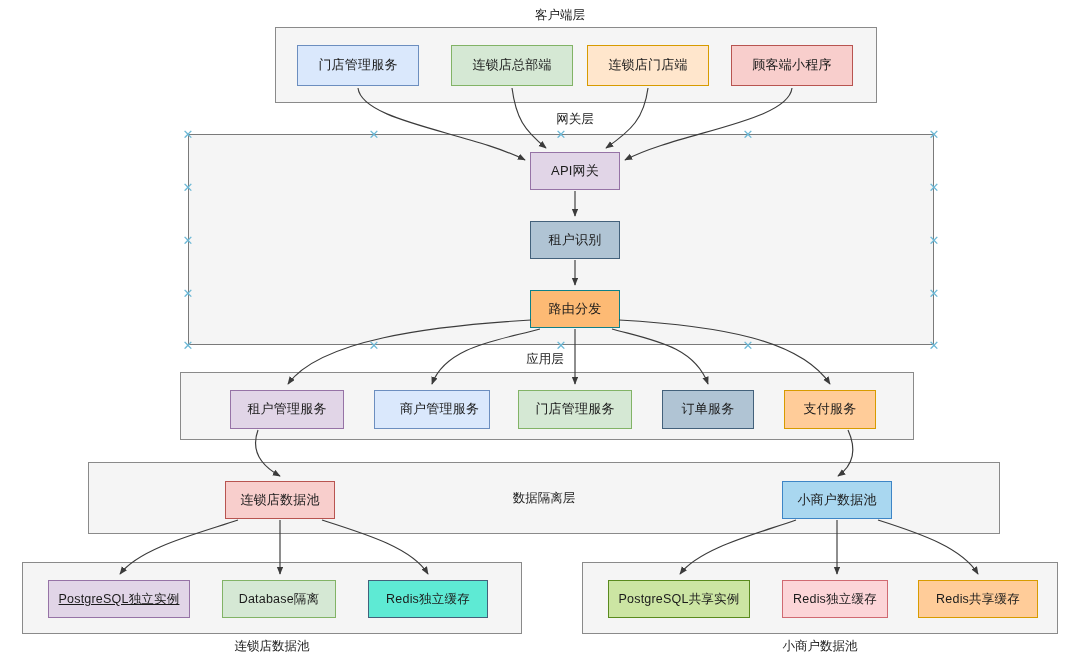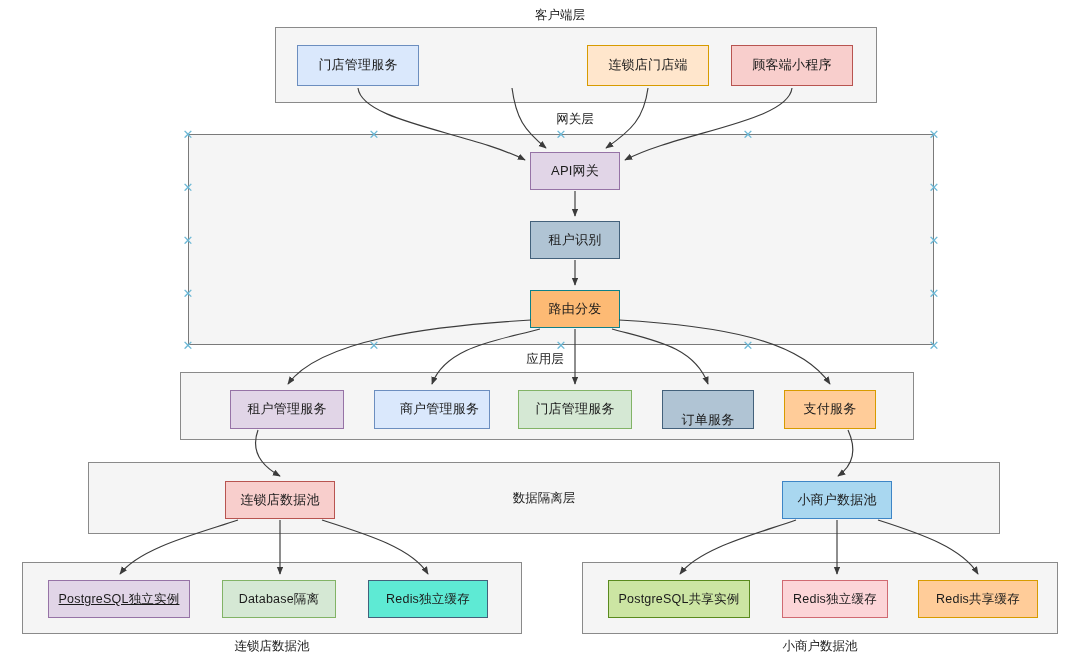--- a/index.html
+++ b/index.html
@@ -68,20 +68,23 @@
 
 <div id="canvas">
 
   <div class="group-label" style="left:470px;top:8px;width:180px;">客户端层</div>
 
   <div class="group" style="left:275px;top:27px;width:602px;height:76px;"></div>
 
   <div class="node" style="left:297px;top:45px;width:122px;height:41px;background:#dae8fc;border-color:#6c8ebf;">
     <span>门店管理服务</span>
   </div>
+  <div class="node" style="left:451px;top:45px;width:122px;height:41px;background:#d5e8d4;border-color:#82b366;">
+    <span>连锁店总部端</span>
+  </div>
   <div class="node" style="left:587px;top:45px;width:122px;height:41px;background:#ffe6cc;border-color:#d79b00;">
     <span>连锁店门店端</span>
   </div>
   <div class="node" style="left:731px;top:45px;width:122px;height:41px;background:#f8cecc;border-color:#b85450;">
     <span>顾客端小程序</span>
   </div>
 
   <div class="group-label" style="left:485px;top:112px;width:180px;">网关层</div>
 
   <div class="group selected" style="left:188px;top:134px;width:746px;height:211px;"></div>
@@ -102,21 +105,21 @@
 
   <div class="node" style="left:230px;top:390px;width:114px;height:39px;background:#e1d5e7;border-color:#9673a6;">
     <span>租户管理服务</span>
   </div>
   <div class="node" style="left:374px;top:390px;width:116px;height:39px;background:#dae8fc;border-color:#6c8ebf;padding-left:15px;">
     <span>商户管理服务</span>
   </div>
   <div class="node" style="left:518px;top:390px;width:114px;height:39px;background:#d5e8d4;border-color:#82b366;">
     <span>门店管理服务</span>
   </div>
-  <div class="node" style="left:662px;top:390px;width:92px;height:39px;background:#b0c4d4;border-color:#43617b;align-items:flex-end;">
+  <div class="node" style="left:662px;top:390px;width:92px;height:39px;background:#b0c4d4;border-color:#43617b;">
     <span>订单服务</span>
   </div>
   <div class="node" style="left:784px;top:390px;width:92px;height:39px;background:#ffcc99;border-color:#d79b00;">
     <span>支付服务</span>
   </div>
 
   <div class="group" style="left:88px;top:462px;width:912px;height:72px;"></div>
   <div class="group-label" style="left:474px;top:491px;width:140px;">数据隔离层</div>
 
   <div class="node" style="left:225px;top:481px;width:110px;height:38px;background:#f8cecc;border-color:#b85450;">

